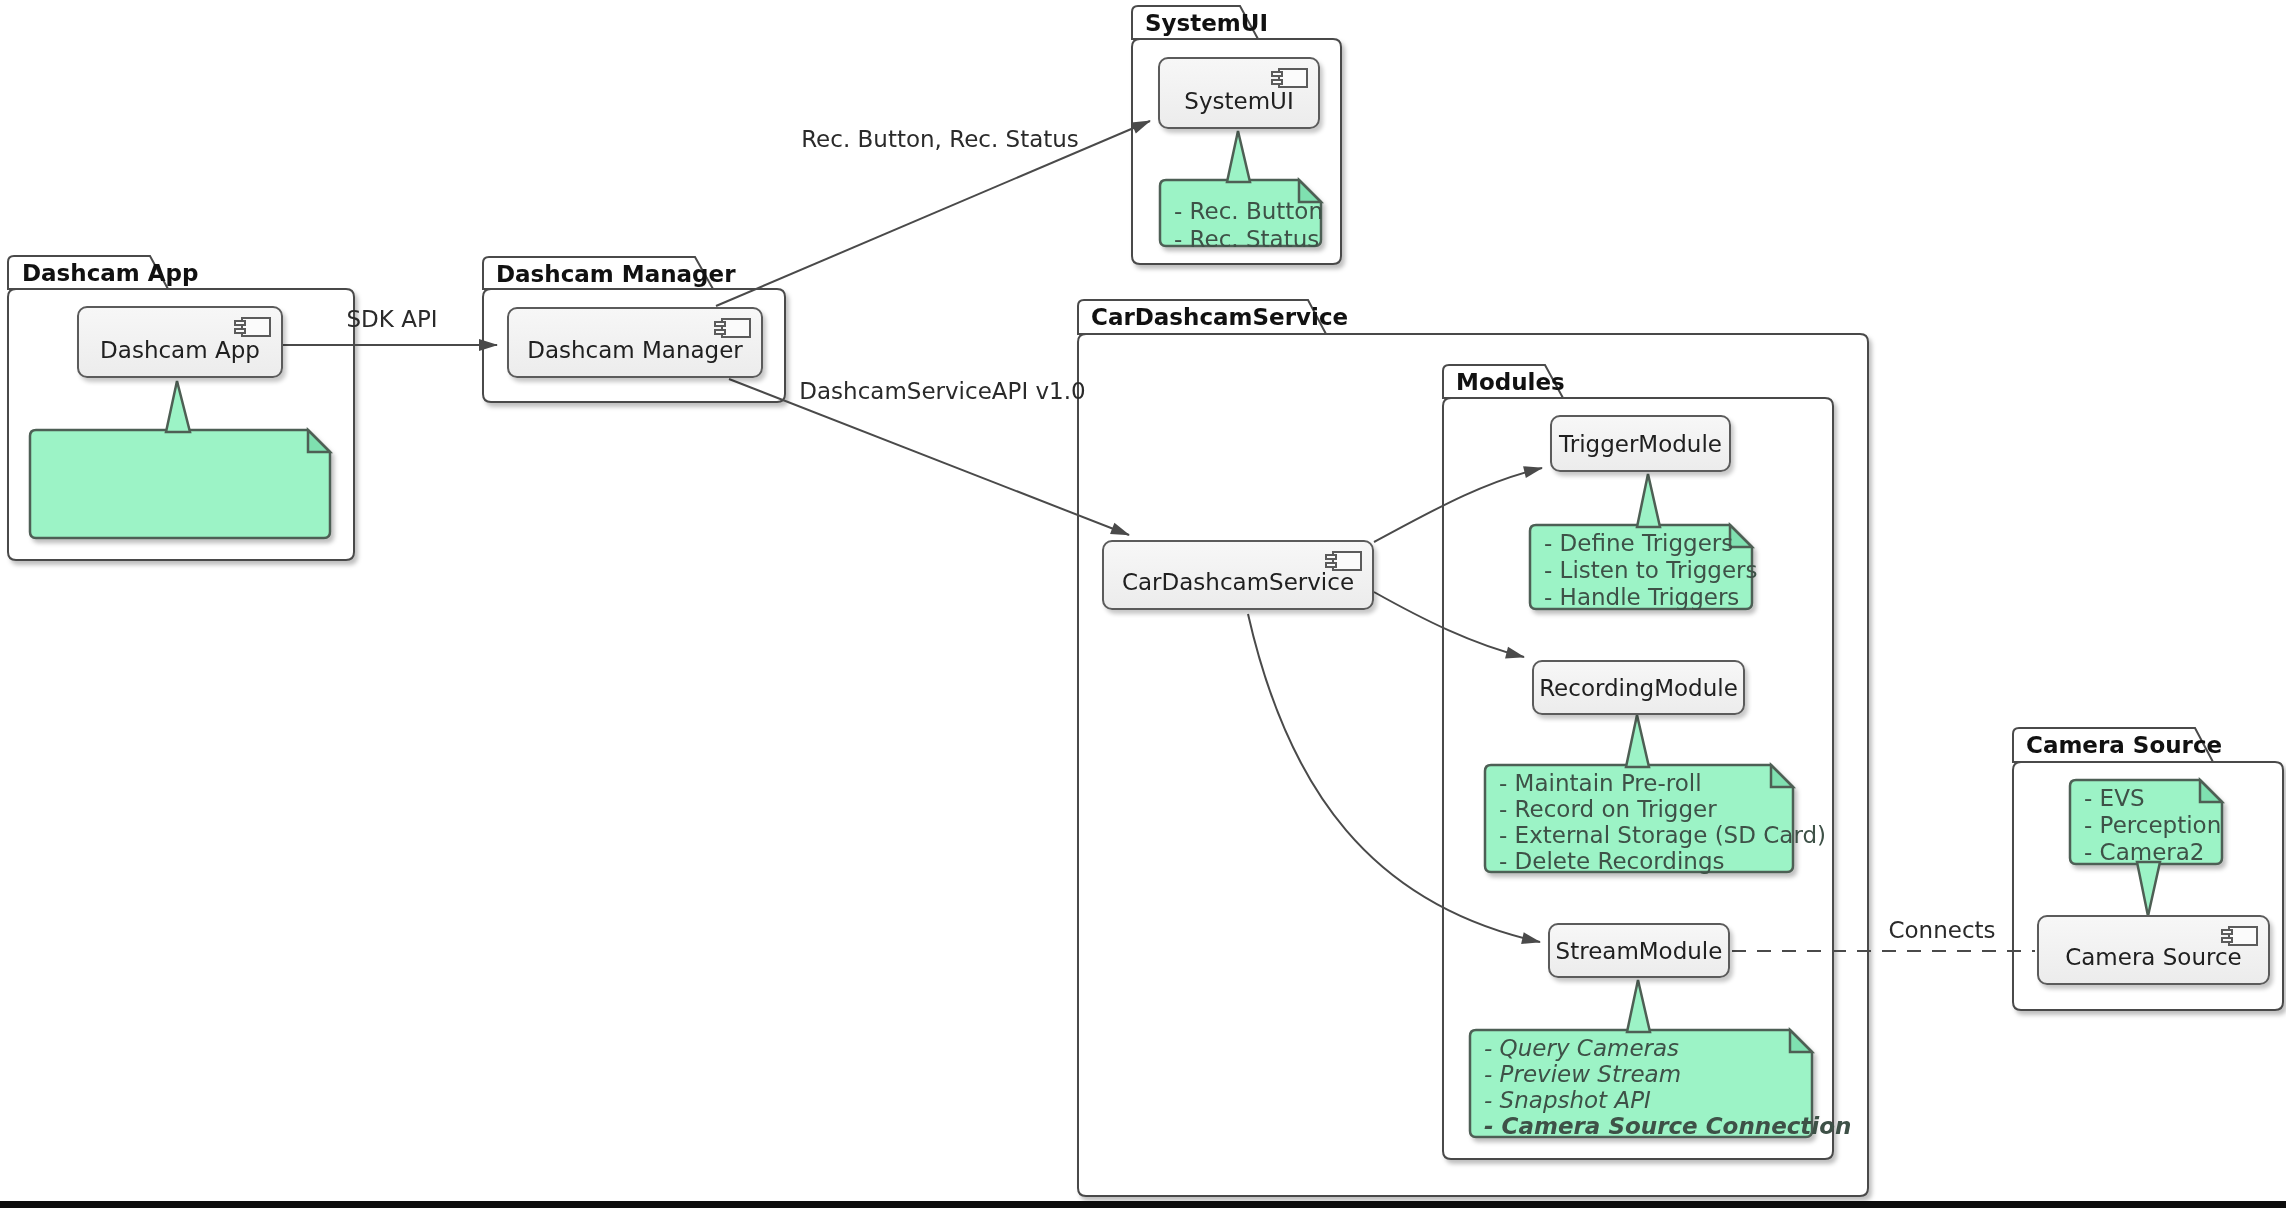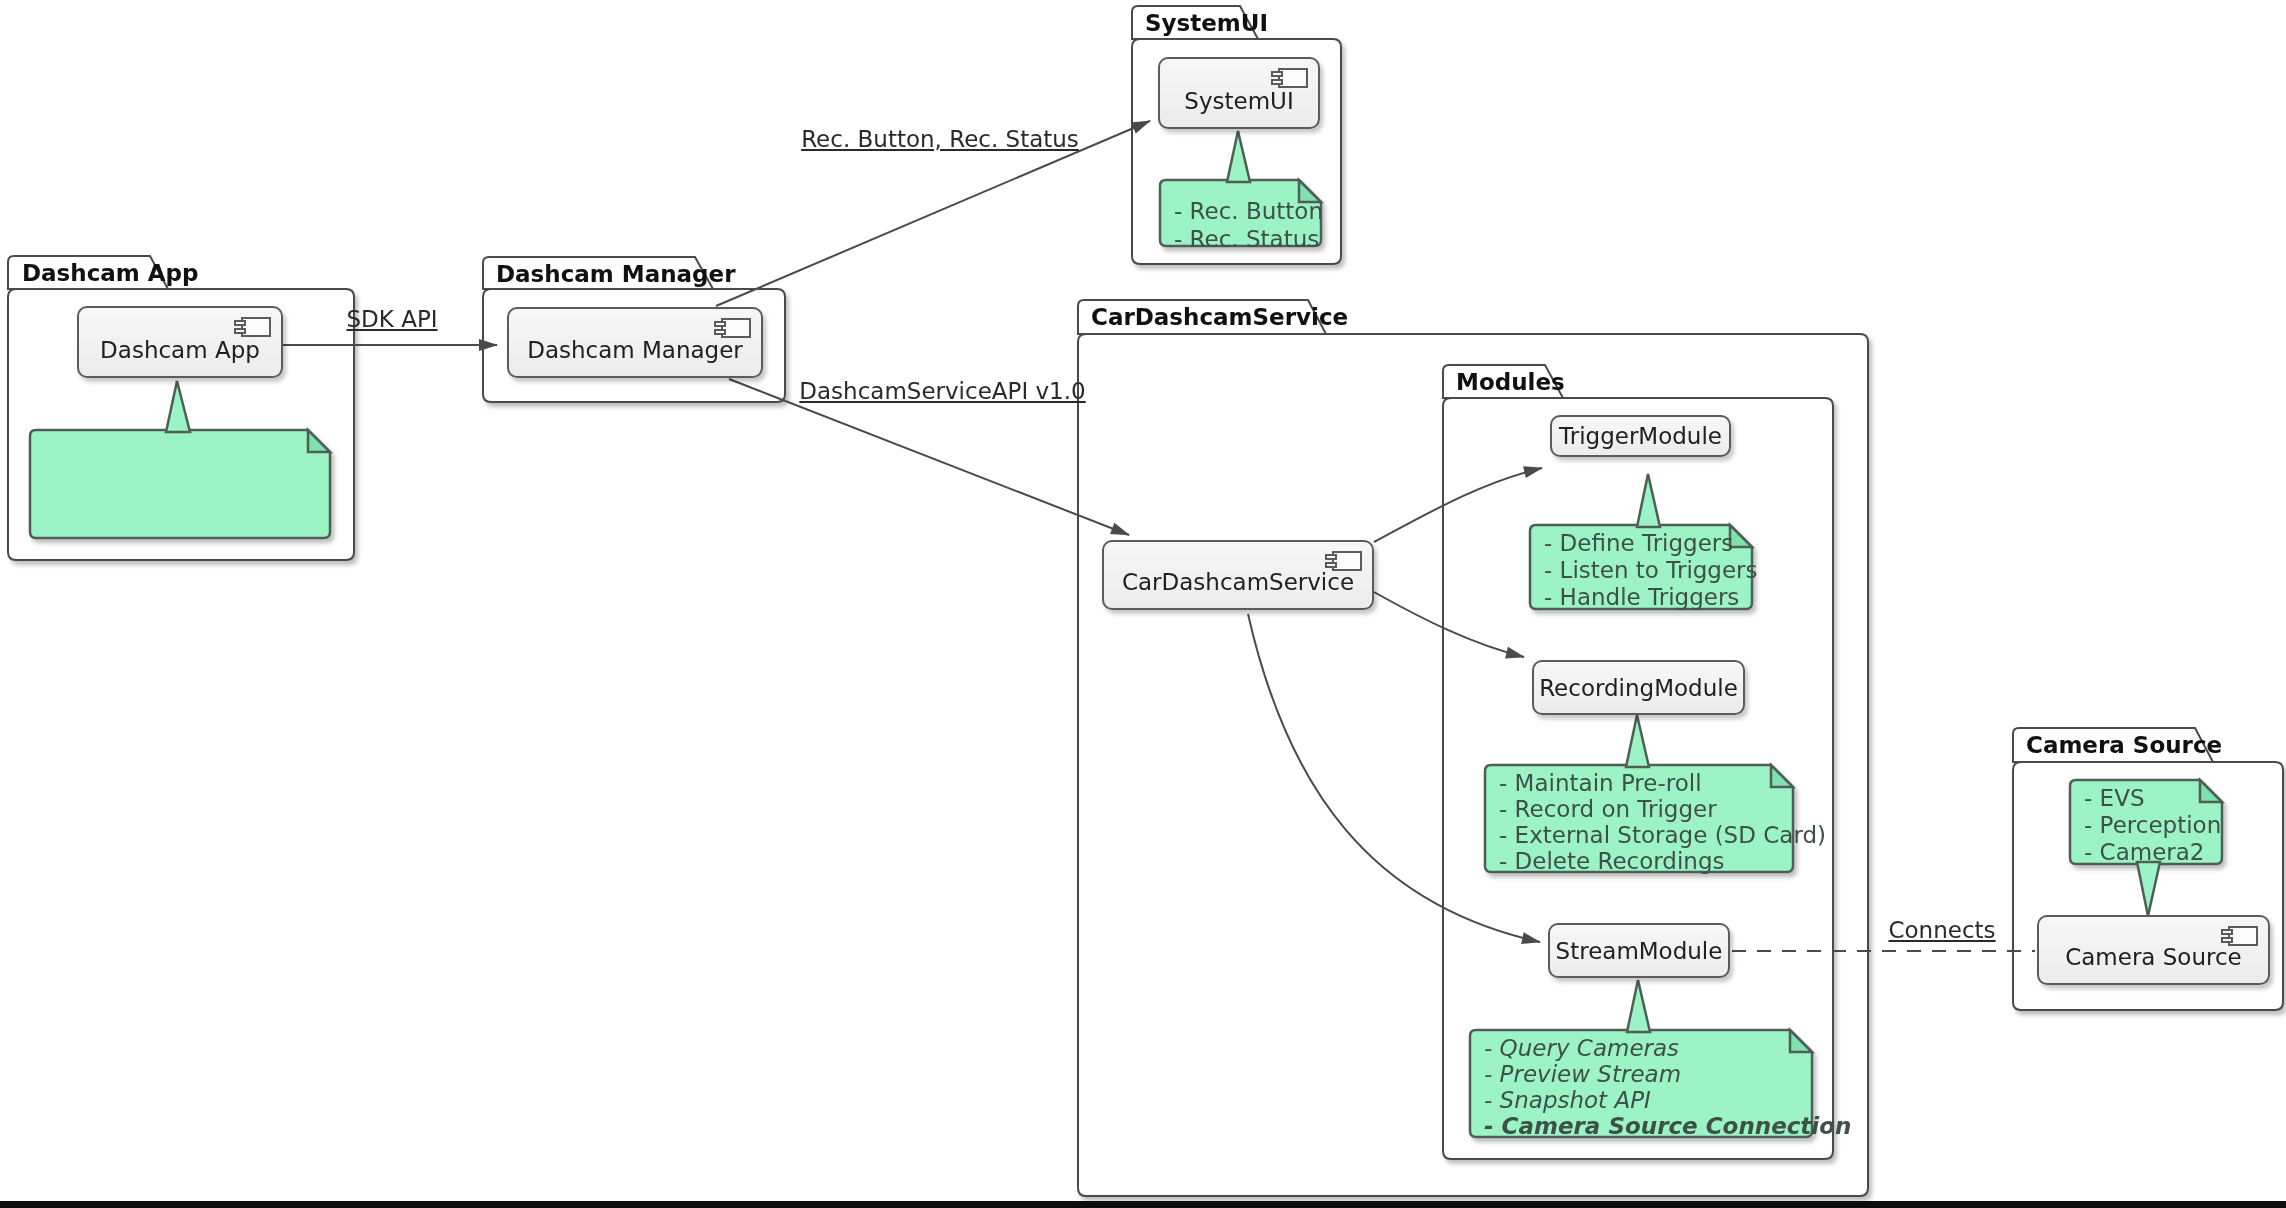--- a/index.html
+++ b/index.html
@@ -31,21 +31,21 @@
   }
   .uml-icon::before { top:1px; }
   .uml-icon::after  { bottom:1px; }
   .note-text {
     position:absolute; z-index:3; color:#3e5147; font-size:23px;
   }
   .nline { white-space:pre; }
   .nline.bold { font-weight:bold; }
   .edge-label {
     position:absolute; z-index:3; font-size:23px; color:#2a2a2a;
-    text-align:center; white-space:nowrap;text-decoration:underline;
+    text-align:center; white-space:nowrap;
   }
   .bottom-bar {
     position:absolute; left:0; top:1201px; width:2286px; height:7px;
     background:#0d0d0d; z-index:4;
   }
 </style>
 </head>
 <body>
 
 <div class="canvas">
@@ -143,21 +143,21 @@
     <span>Dashcam Manager</span>
   </div>
   <div class="component has-icon" style="left:1158px; top:57px; width:162px; height:72px;">
     <span class="uml-icon"></span>
     <span>SystemUI</span>
   </div>
   <div class="component has-icon" style="left:1102px; top:540px; width:272px; height:70px;">
     <span class="uml-icon"></span>
     <span>CarDashcamService</span>
   </div>
-  <div class="component" style="left:1550px; top:415px; width:181px; height:42px;">
+  <div class="component" style="left:1550px; top:415px; width:181px; height:57px;">
     <span>TriggerModule</span>
   </div>
   <div class="component" style="left:1532px; top:660px; width:213px; height:55px;">
     <span>RecordingModule</span>
   </div>
   <div class="component" style="left:1548px; top:923px; width:182px; height:55px;">
     <span>StreamModule</span>
   </div>
   <div class="component has-icon" style="left:2037px; top:915px; width:233px; height:70px;">
     <span class="uml-icon"></span>

